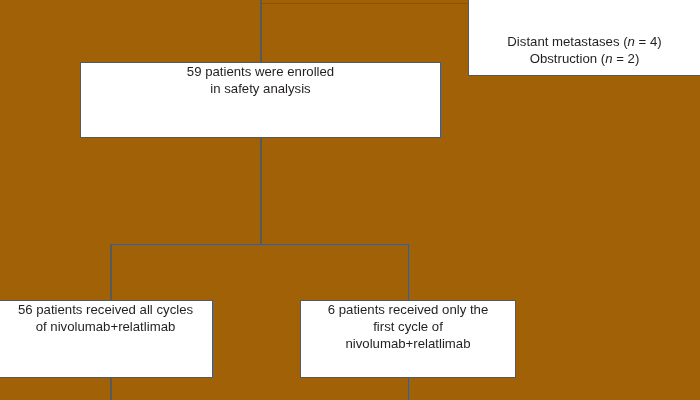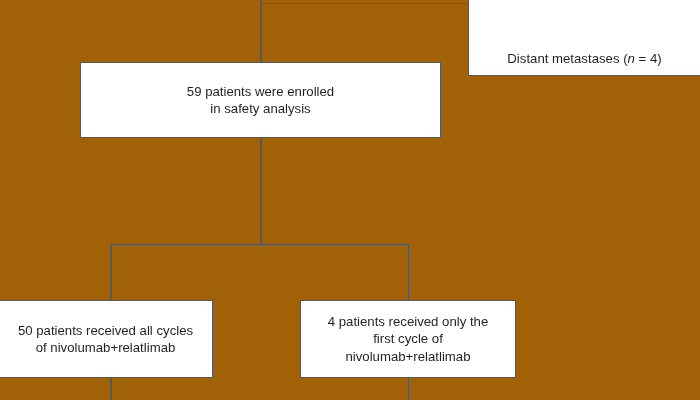--- a/index.html
+++ b/index.html
@@ -16,21 +16,21 @@
     overflow: hidden;
     font-family: "Liberation Sans", "DejaVu Sans", sans-serif;
     color: #231f20;
   }
   .box {
     position: absolute;
     box-sizing: border-box;
     border: 1.4px solid #58595b;
     background: #ffffff;
     display: flex;
-    align-items: center;
+    align-items: flex-start;
     justify-content: center;
     text-align: center;
     line-height: 1.30;
     font-size: 13.2px;
     color: #231f20;
   }
   .box .txt {
     display: block;
     padding: 0 6px;
     white-space: pre-line;
@@ -75,32 +75,32 @@
   <div class="line v" id="conn-top-vert"></div>
   <div class="line h" id="conn-top-horiz"></div>
   <div class="line v" id="conn-mid-vert"></div>
   <div class="line h" id="conn-split-horiz"></div>
   <div class="line v" id="conn-drop-left"></div>
   <div class="line v" id="conn-drop-right"></div>
   <div class="line v" id="conn-tail-left"></div>
   <div class="line v" id="conn-tail-right"></div>
 
   <div class="box" id="box-exclusions">
-    <span class="txt"><div>Distant metastases (<span class="ital">n</span> = 4)</div></span>
+    <span class="txt"><div>Distant metastases (<span class="ital">n</span> = 4)</div><div>Obstruction (<span class="ital">n</span> = 2)</div></span>
   </div>
 
   <div class="box" id="box-enrolled">
     <span class="txt">59 patients were enrolled
 in safety analysis</span>
   </div>
 
   <div class="box" id="box-all-cycles">
-    <span class="txt">50 patients received all cycles
+    <span class="txt">56 patients received all cycles
 of nivolumab+relatlimab</span>
   </div>
 
   <div class="box" id="box-first-cycle">
-    <span class="txt">4 patients received only the
+    <span class="txt">6 patients received only the
 first cycle of
 nivolumab+relatlimab</span>
   </div>
 
 </div>
 
 </body></html>

